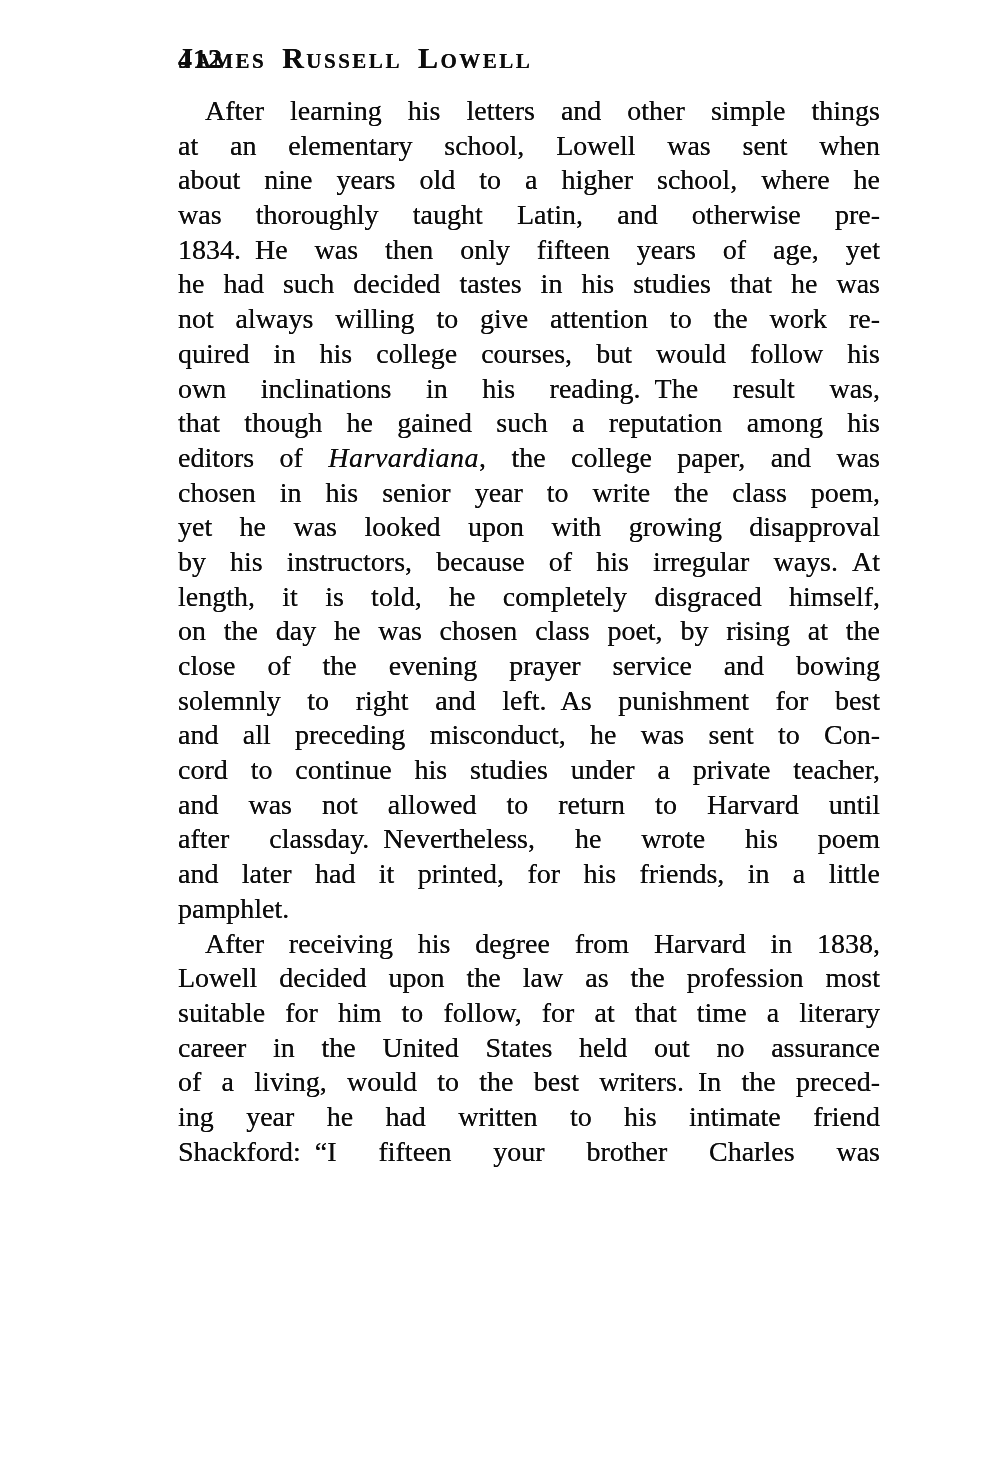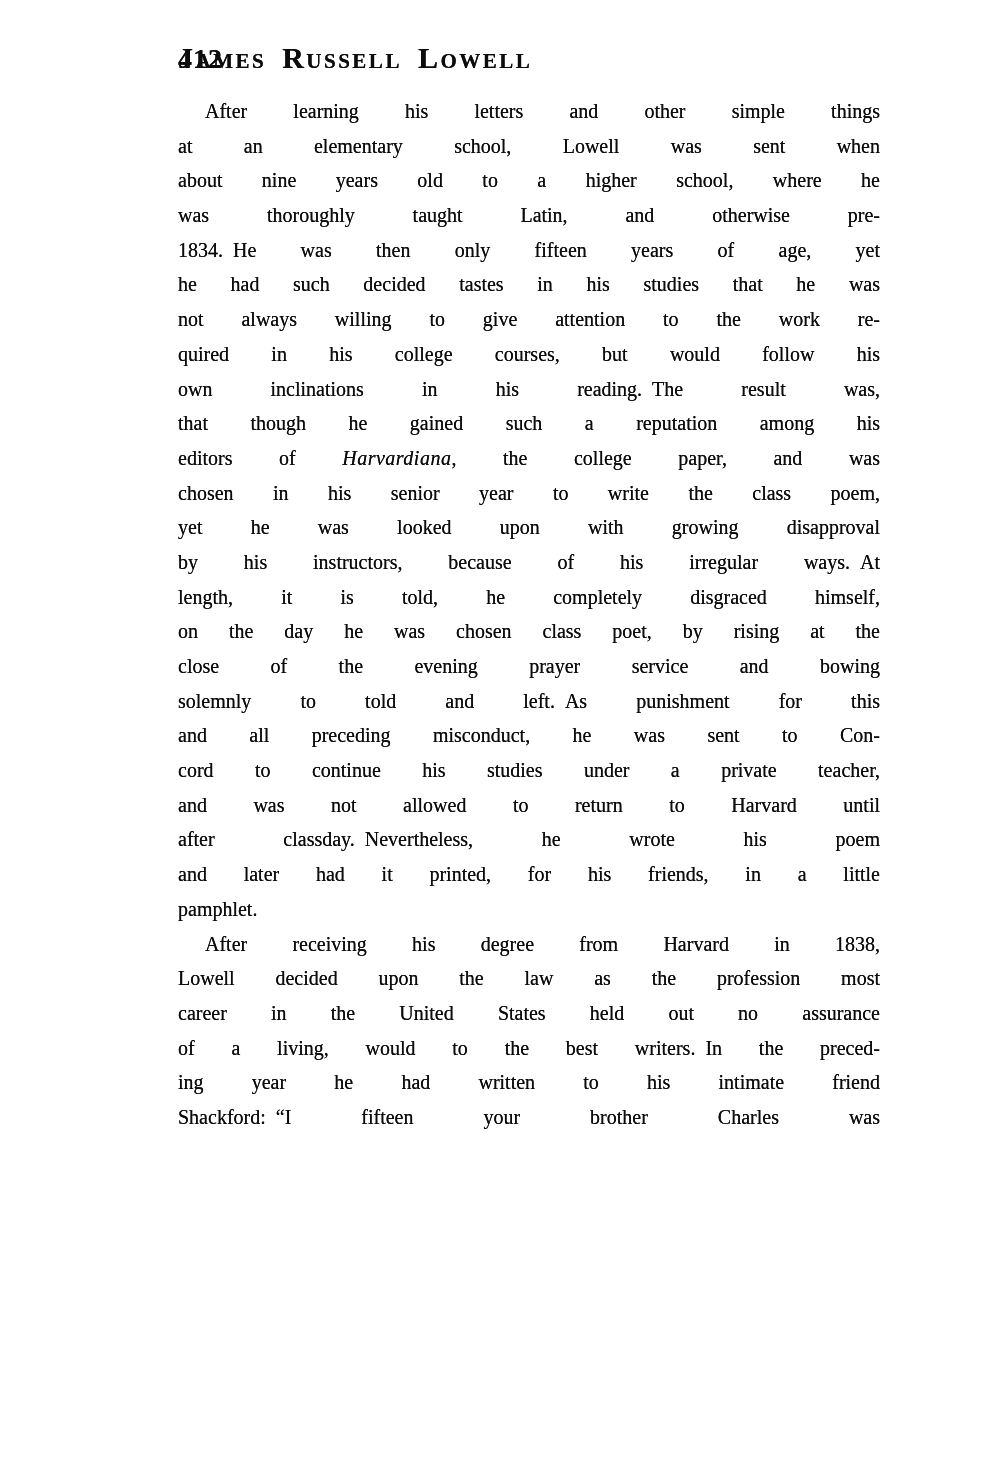--- a/index.html
+++ b/index.html
@@ -40,21 +40,21 @@
     font-variant: small-caps;
     letter-spacing: 2.5px;
     line-height: 32px;
     word-spacing: 6px;
   }
   .body-text {
     position: absolute;
     left: 178px;
     top: 94px;
     width: 702px;
-    font-size: 20px;
+    font-size: 28px;
   }
   .line {
     line-height: 34.7px;
     height: 34.7px;
     text-align: justify;
     text-align-last: justify;
     white-space: nowrap;
   }
   .line.indent {
     padding-left: 27px;
@@ -100,31 +100,32 @@
         <div class="line">quired in his college courses, but would follow his</div>
         <div class="line">own inclinations in his reading. The result was,</div>
         <div class="line">that though he gained such a reputation among his</div>
         <div class="line">editors of <i>Harvardiana</i>, the college paper, and was</div>
         <div class="line">chosen in his senior year to write the class poem,</div>
         <div class="line">yet he was looked upon with growing disapproval</div>
         <div class="line">by his instructors, because of his irregular ways. At</div>
         <div class="line">length, it is told, he completely disgraced himself,</div>
         <div class="line">on the day he was chosen class poet, by rising at the</div>
         <div class="line">close of the evening prayer service and bowing</div>
-        <div class="line">solemnly to told and left. As punishment for this</div>
+        <div class="line">solemnly to right and left. As punishment for best</div>
         <div class="line">and all preceding misconduct, he was sent to Con-</div>
         <div class="line">cord to continue his studies under a private teacher,</div>
         <div class="line">and was not allowed to return to Harvard until</div>
         <div class="line">after classday. Nevertheless, he wrote his poem</div>
         <div class="line">and later had it printed, for his friends, in a little</div>
         <div class="line no-just">pamphlet.</div>
       </div>
     <div>
         <div class="line indent">After receiving his degree from Harvard in 1838,</div>
         <div class="line">Lowell decided upon the law as the profession most</div>
+        <div class="line">suitable for him to follow, for at that time a literary</div>
         <div class="line">career in the United States held out no assurance</div>
         <div class="line">of a living, would to the best writers. In the preced-</div>
         <div class="line">ing year he had written to his intimate friend</div>
         <div class="line">Shackford: “I fifteen your brother Charles was</div>
       </div>
   </div>
 
   <div class="scan-artifact"></div>
 
 </div>

